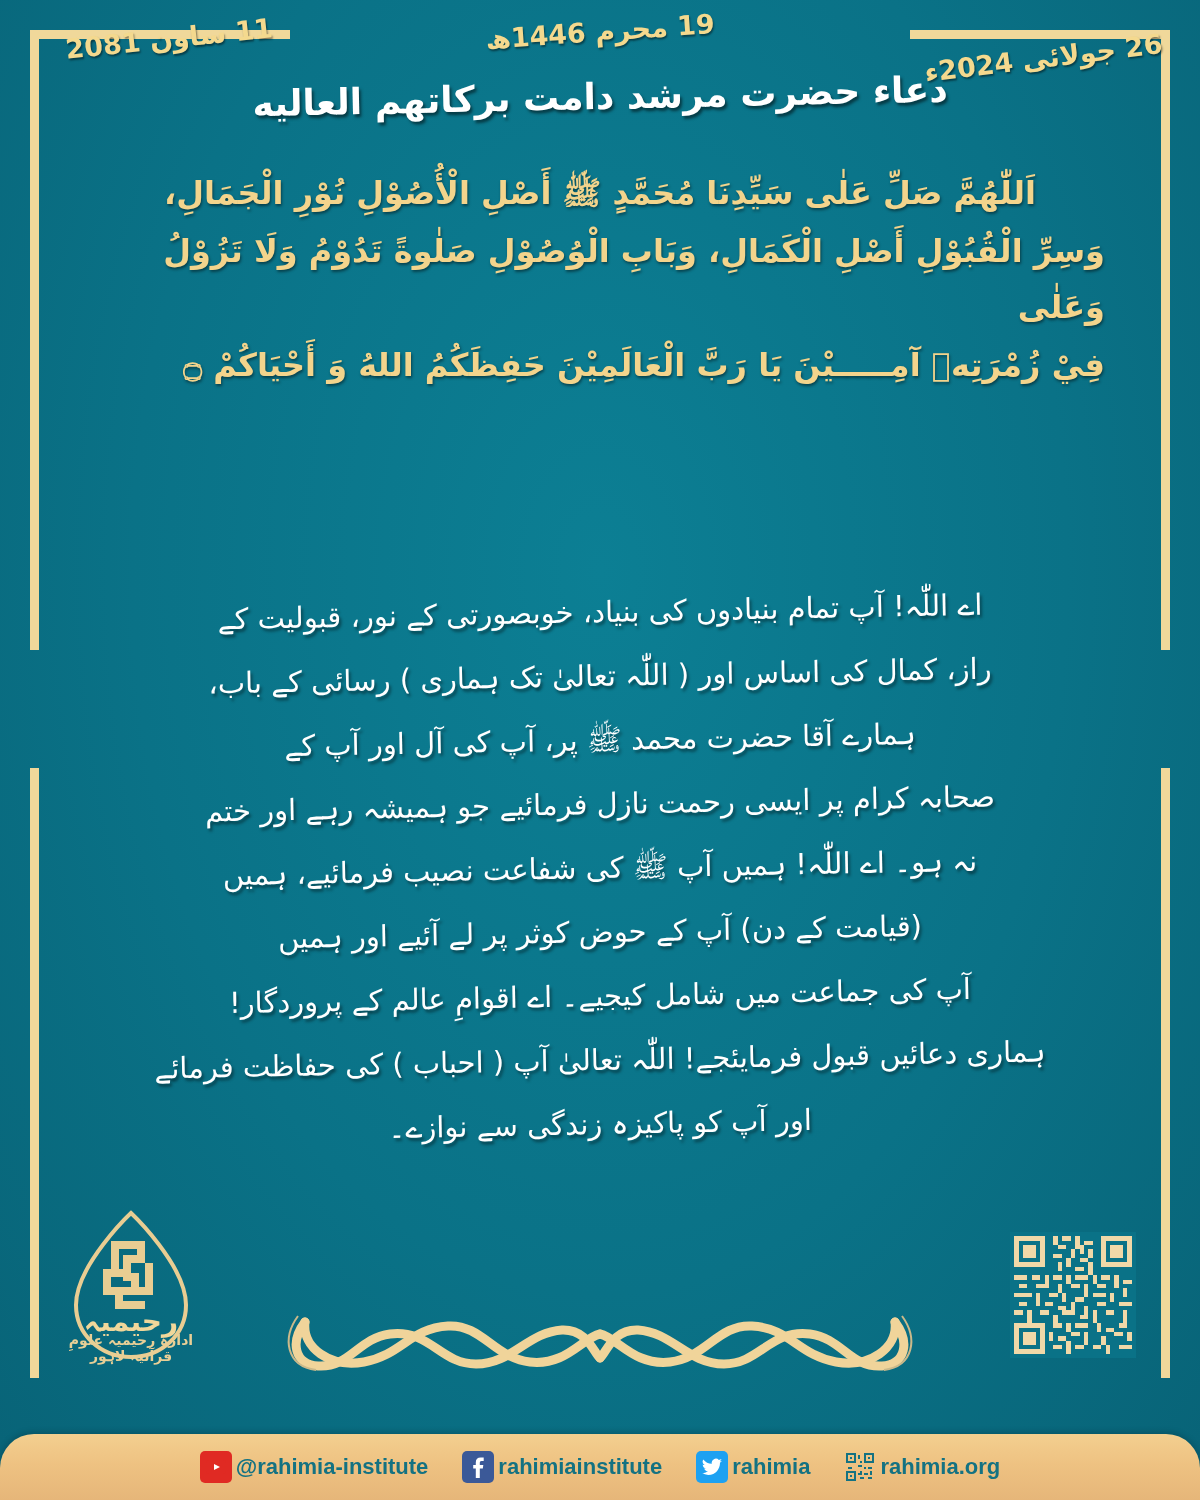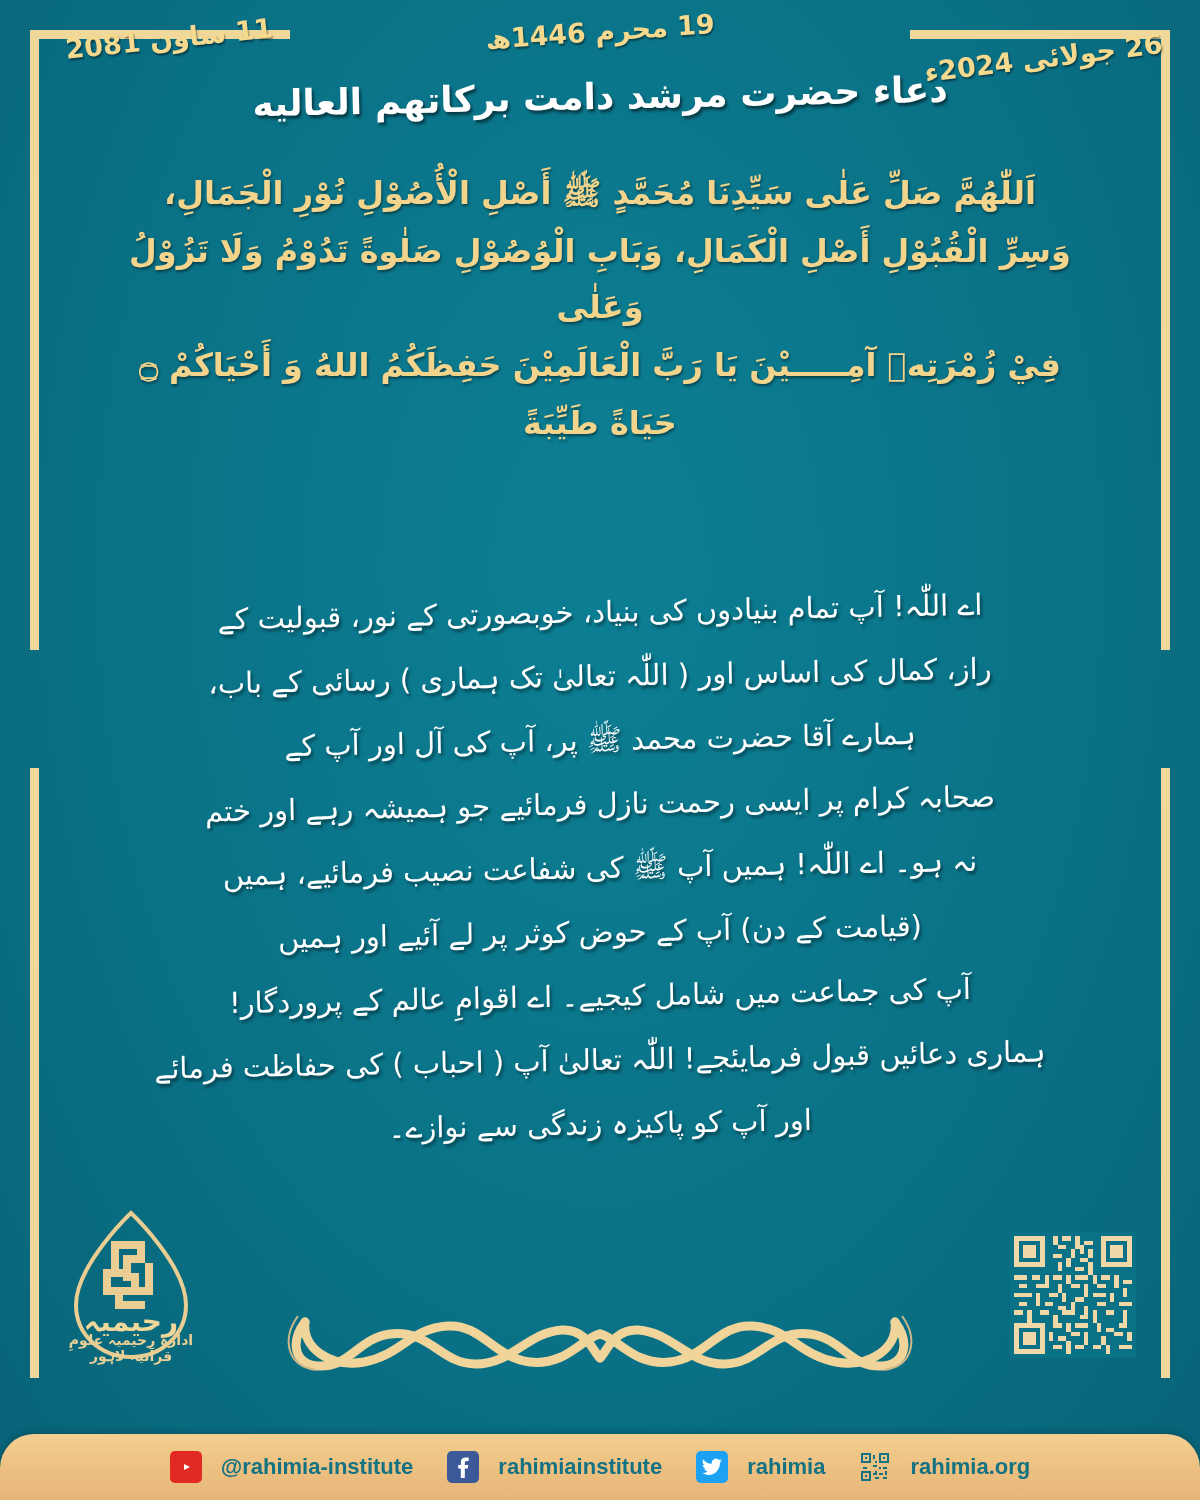--- a/index.html
+++ b/index.html
@@ -55,21 +55,21 @@
     position:absolute;left:95px;right:95px;top:165px;
     direction:rtl;text-align:center;
     color:#f3d48c;
     font-family:"DejaVu Sans", sans-serif;
     font-size:32px;
     line-height:56px;
     font-weight:700;
     text-shadow:1px 2px 3px rgba(0,0,0,.45);
   }
   .arabic-block .ln{display:block;}
-  .arabic-block .ln + .ln{margin-top:2px;}
+  .arabic-block .ln + .ln{margin-top:2px;text-align:right;}
 
   
   .urdu-block{
     position:absolute;left:140px;right:140px;top:580px;
     direction:rtl;text-align:center;
     color:#ffffff;
     font-family:"DejaVu Sans", sans-serif;
     font-size:29px;
     line-height:64px;
     font-weight:500;
@@ -106,21 +106,21 @@
 
   
   .footer{
     position:absolute;left:0;right:0;bottom:0;height:66px;
     background:linear-gradient(180deg,#f3cf8f 0%,#eec282 45%,#e6b679 100%);
     border-top-left-radius:34px;border-top-right-radius:34px;
     display:flex;align-items:center;justify-content:center;
     gap:34px;
     box-shadow:0 -2px 6px rgba(0,0,0,.18);
   }
-  .soc{display:flex;align-items:center;gap:19px;}
+  .soc{display:flex;align-items:center;gap:4px;}
   .soc .badge{
     width:32px;height:32px;border-radius:5px;
     display:flex;align-items:center;justify-content:center;
     flex:0 0 auto;
   }
   .soc .handle{
     color:#147282;font-size:22px;font-weight:600;
     font-family:"Liberation Sans", sans-serif;
     white-space:nowrap;
   }
@@ -145,21 +145,20 @@
   <div class="date date-bikrami">11 ساون 2081</div>
   <div class="date date-hijri">19 محرم 1446ھ</div>
   <div class="date date-gregorian">26 جولائی 2024ء</div>
 
   <div class="poster-title">دعاء حضرت مرشد دامت بركاتهم العاليه</div>
 
   <div class="arabic-block">
     <span class="ln">اَللّٰهُمَّ صَلِّ عَلٰى سَيِّدِنَا مُحَمَّدٍ ﷺ أَصْلِ الْأُصُوْلِ نُوْرِ الْجَمَالِ،</span>
     <span class="ln">وَسِرِّ الْقُبُوْلِ أَصْلِ الْكَمَالِ، وَبَابِ الْوُصُوْلِ صَلٰوةً تَدُوْمُ وَلَا تَزُوْلُ وَعَلٰى</span>
     <span class="ln">فِيْ زُمْرَتِهٖ آمِـــــيْنَ يَا رَبَّ الْعَالَمِيْنَ حَفِظَكُمُ اللهُ وَ أَحْيَاكُمْ ۝</span>
-    <span class="ln">حَيَاةً طَيِّبَةً</span>
   </div>
 
   <div class="urdu-block">
     <span class="ln">اے اللّٰہ! آپ تمام بنیادوں کی بنیاد، خوبصورتی کے نور، قبولیت کے</span>
     <span class="ln">راز، کمال کی اساس اور ( اللّٰہ تعالیٰ تک ہماری ) رسائی کے باب،</span>
     <span class="ln">ہمارے آقا حضرت محمد ﷺ پر، آپ کی آل اور آپ کے</span>
     <span class="ln">صحابہ کرام پر ایسی رحمت نازل فرمائیے جو ہمیشہ رہے اور ختم</span>
     <span class="ln">نہ ہو۔ اے اللّٰہ! ہمیں آپ ﷺ کی شفاعت نصیب فرمائیے، ہمیں</span>
     <span class="ln">(قیامت کے دن) آپ کے حوض کوثر پر لے آئیے اور ہمیں</span>
     <span class="ln">آپ کی جماعت میں شامل کیجیے۔ اے اقوامِ عالم کے پروردگار!</span>

